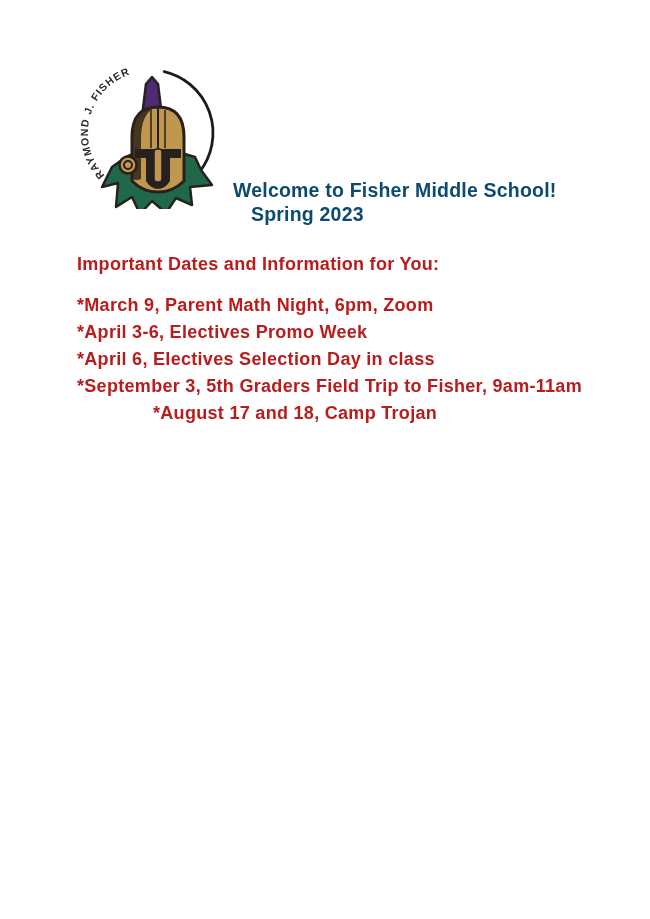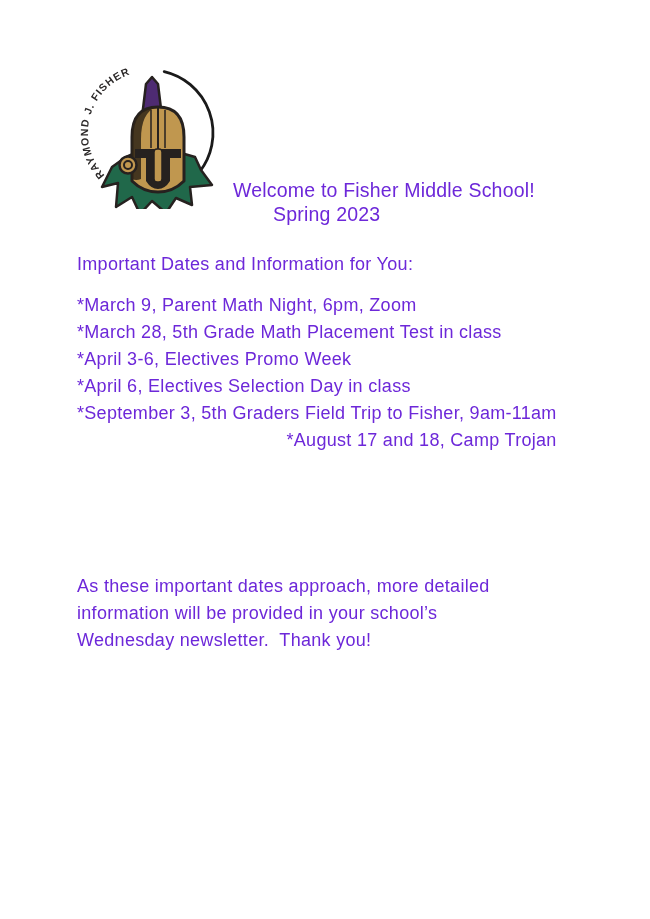--- a/index.html
+++ b/index.html
@@ -2,29 +2,29 @@
 <html><head>
 <meta charset="utf-8">
 <style>
   html,body{margin:0;padding:0;background:#ffffff;}
   .page{
     position:relative;width:650px;height:919px;background:#ffffff;
     font-family:"Liberation Sans",sans-serif;overflow:hidden;
   }
   .abs{position:absolute;}
   .title-line{
-    font-weight:400;font-size:19.5px;line-height:24px;letter-spacing:.2px;
-    color:#6d28d9;white-space:pre;
+    font-weight:700;font-size:19.5px;line-height:24px;letter-spacing:.2px;
+    color:#0c4a6e;white-space:pre;
   }
   .body-line{
     font-size:18px;line-height:27px;letter-spacing:.3px;
-    color:#6d28d9;white-space:pre;
+    color:#b91c1c;white-space:pre;font-weight:bold;
   }
   .dates .body-line{height:27px;}
-  .indent{padding-left:76px;text-align:right;}
+  .indent{padding-left:76px;}
   
   .arc-stroke{fill:none;stroke-linecap:round;}
   .ol{stroke:#26211F;stroke-linejoin:round;}
   .arctext{
     font-family:"Liberation Sans",sans-serif;
     font-size:10.5px;font-weight:700;letter-spacing:1.05px;fill:#2c2929;
   }
 </style>
 </head>
 <body>
@@ -60,32 +60,26 @@
       <path d="M 61 92 L 107 92 L 107 101 L 96 101 L 96 124 Q 91 132 84 132 Q 77 132 72 124 L 72 101 L 61 101 Z" fill="#26211F"></path>
 
       <rect x="80" y="92" width="8" height="33" rx="3" class="ol" stroke-width="1.5" fill="#C0974F"></rect>
 
       <circle cx="54" cy="108" r="8.5" class="ol" stroke-width="2.5" fill="#C0974F"></circle>
       <circle cx="54" cy="108" r="4" fill="none" class="ol" stroke-width="2"></circle>
     </g>
   </svg>
 
   <div class="abs title-line" style="left:233px;top:178px">Welcome to Fisher Middle School!</div>
-  <div class="abs title-line" style="left:273px;top:202px">Spring 2023</div>
+  <div class="abs title-line" style="left:251px;top:202px">Spring 2023</div>
 
   <div class="abs body-line" style="left:77px;top:251px">Important Dates and Information for You:</div>
 
   <div class="abs dates" style="left:77px;top:292px">
     <div class="body-line">*March 9, Parent Math Night, 6pm, Zoom</div>
-    <div class="body-line">*March 28, 5th Grade Math Placement Test in class</div>
     <div class="body-line">*April 3-6, Electives Promo Week</div>
     <div class="body-line">*April 6, Electives Selection Day in class</div>
     <div class="body-line">*September 3, 5th Graders Field Trip to Fisher, 9am-11am</div>
     <div class="body-line indent">*August 17 and 18, Camp Trojan</div>
   </div>
 
-  <div class="abs" style="left:77px;top:573px">
-    <div class="body-line">As these important dates approach, more detailed</div>
-    <div class="body-line">information will be provided in your school’s</div>
-    <div class="body-line">Wednesday newsletter.  Thank you!</div>
-  </div>
 
 </div>
 
 </body></html>

